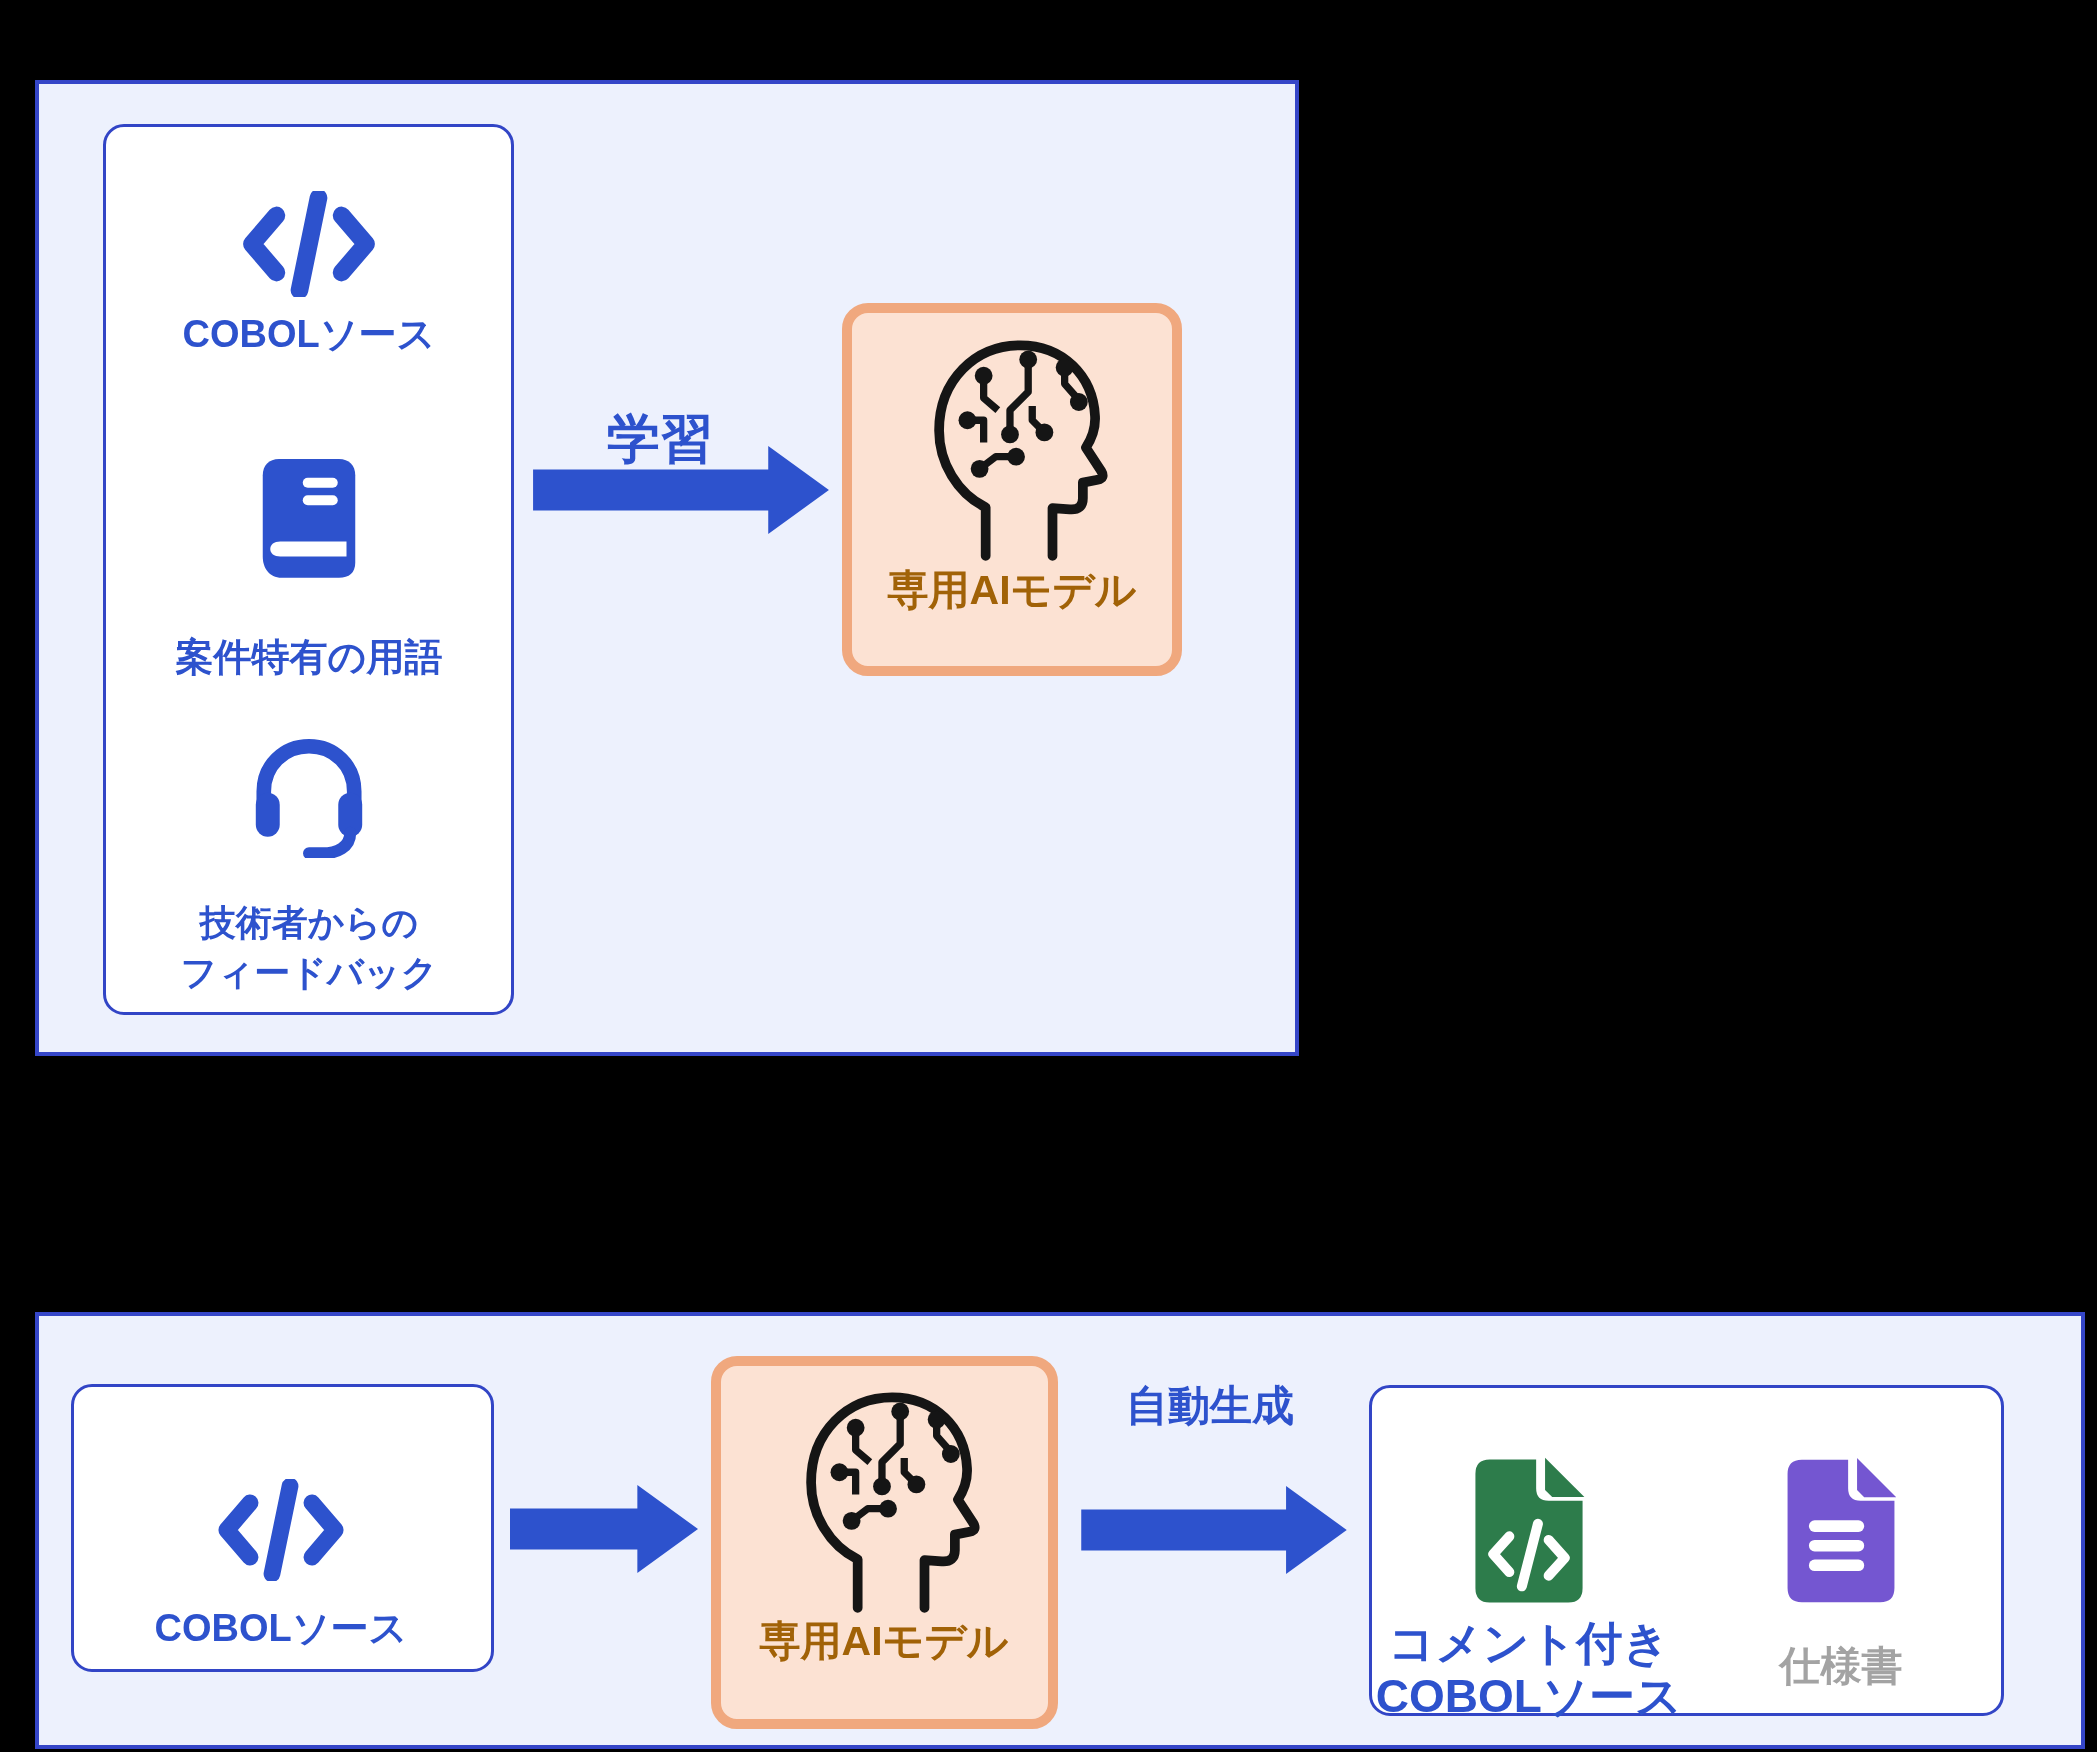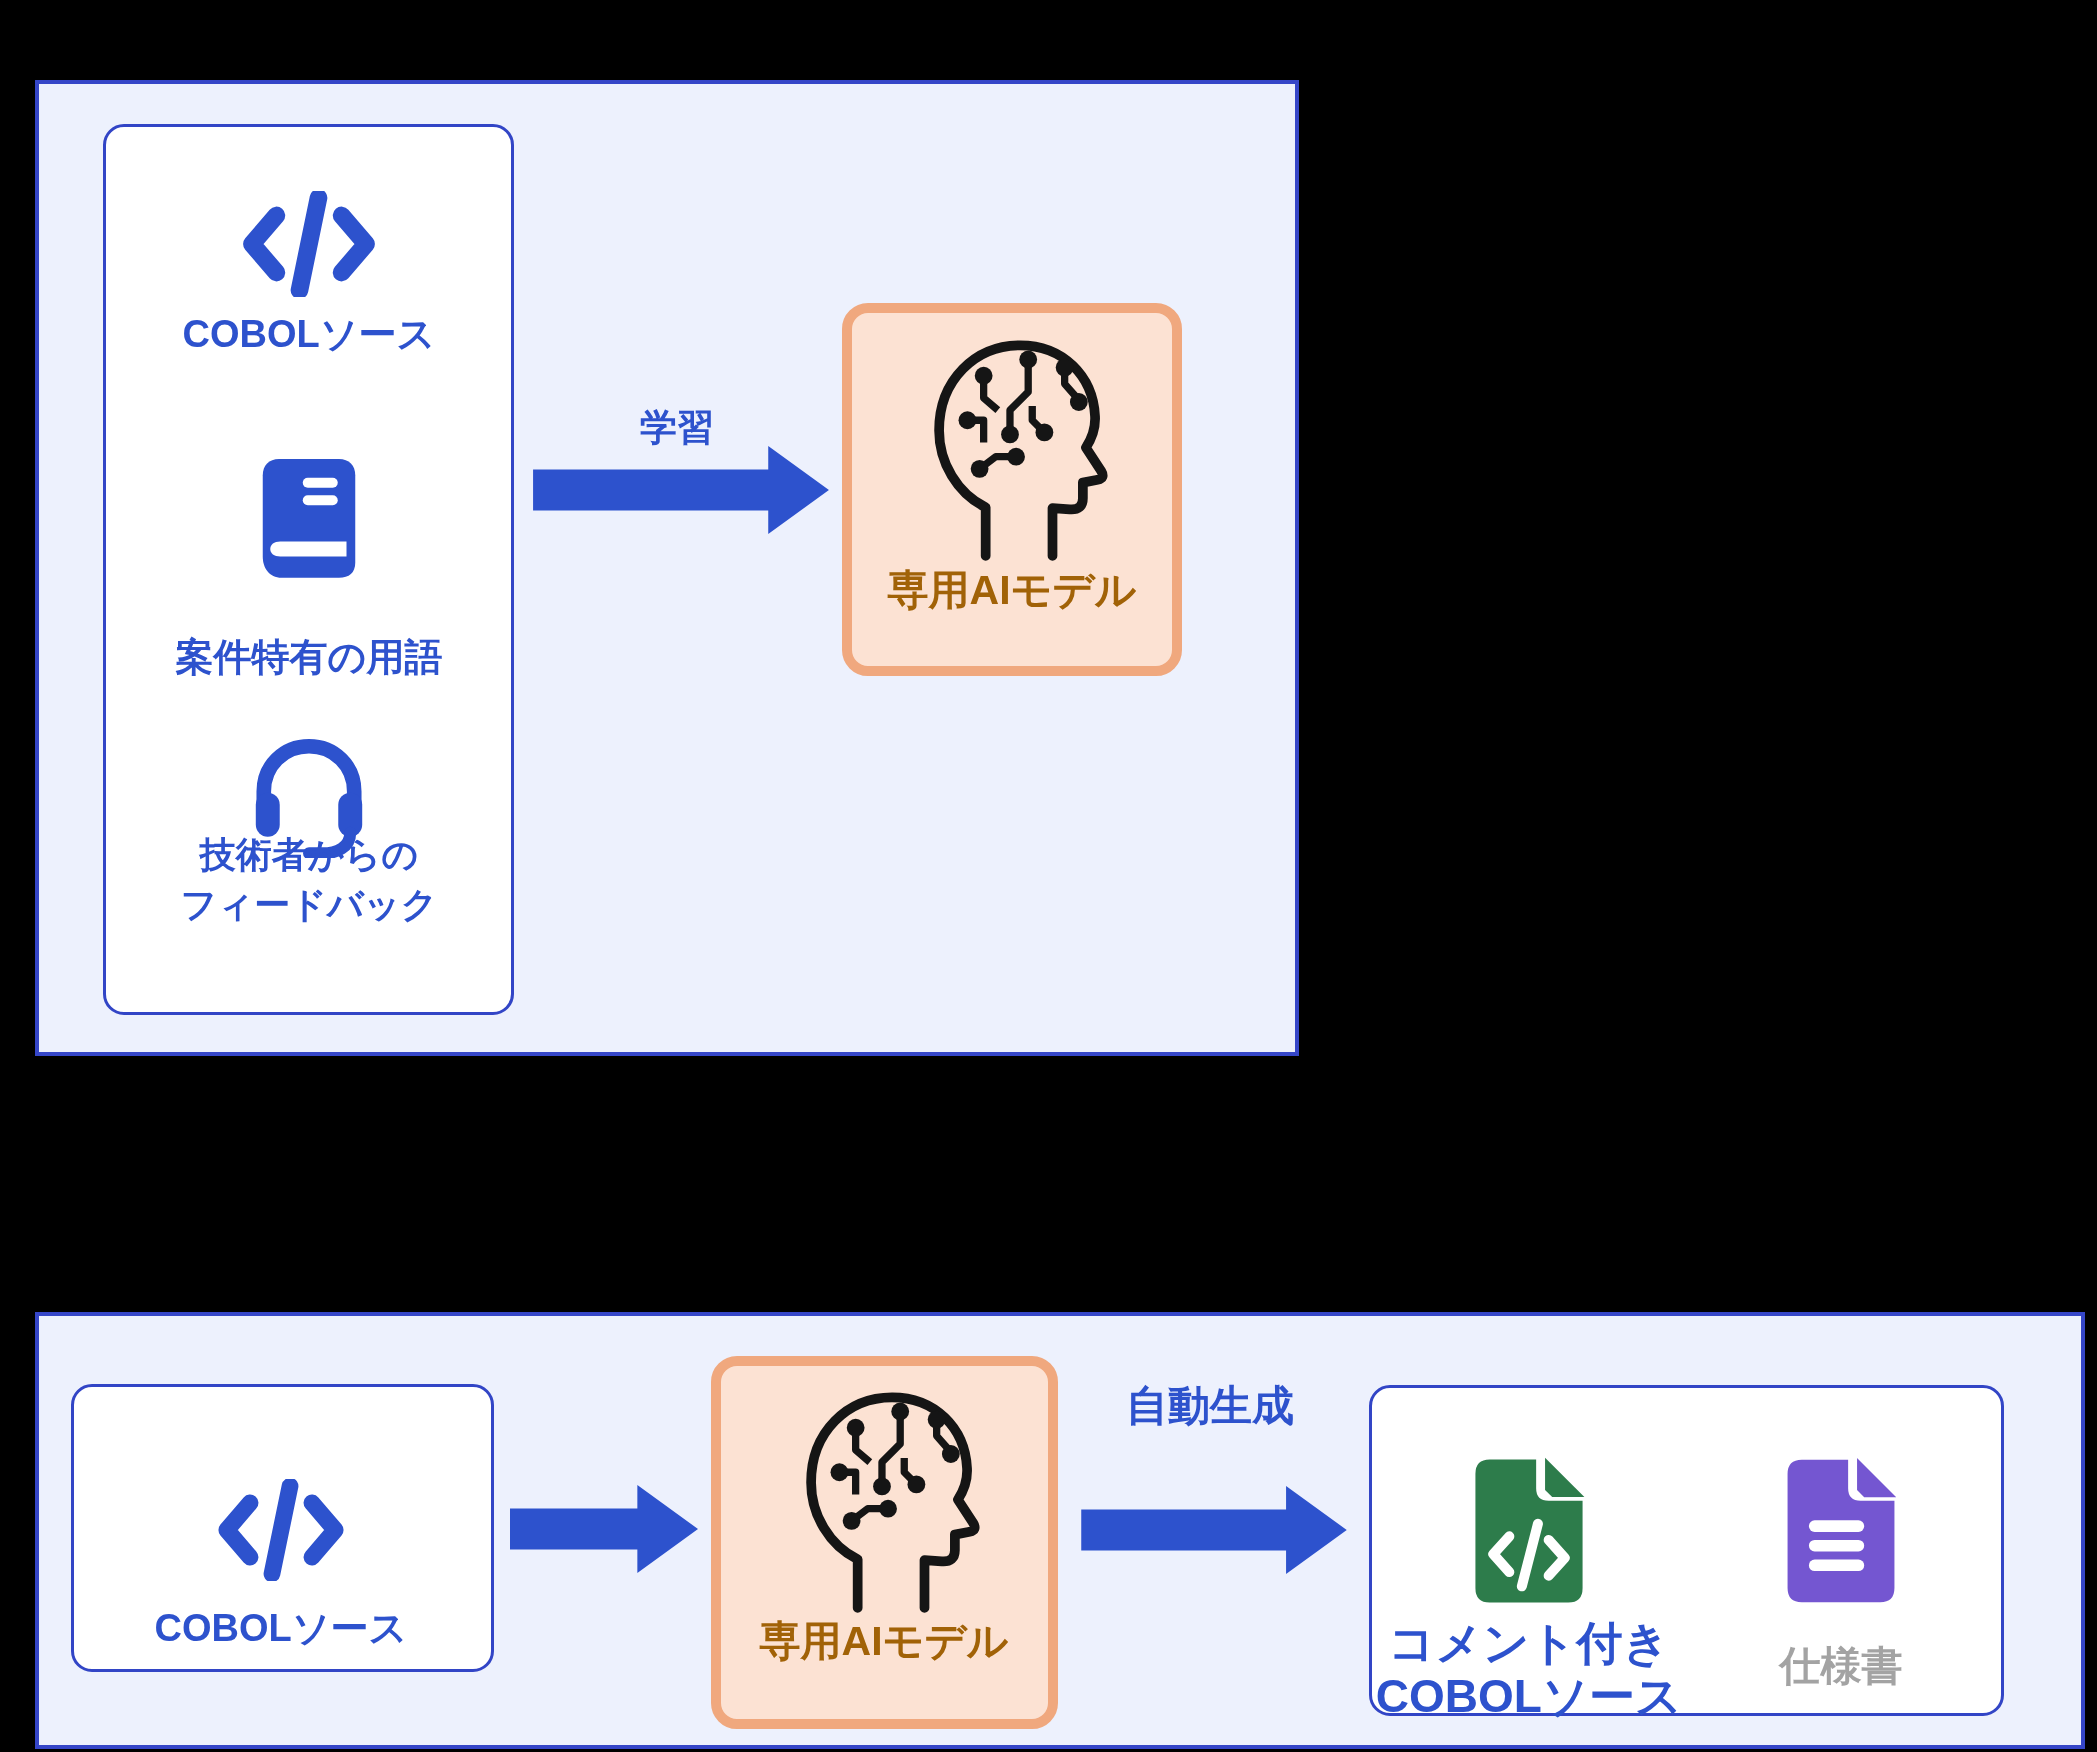--- a/index.html
+++ b/index.html
@@ -58,24 +58,24 @@
   <div class="lbl" style="left:309px;top:632px;font-size:38px;">案件特有の用語</div>
 
   <div class="icon" style="left:309px;top:725px;">
     <svg width="133" height="133" viewBox="0 0 100 100">
       <path d="M16,62 V50 C16,30.5 31,16 50,16 C69,16 84,30.5 84,50 V62" stroke="#2d52cd" stroke-width="11" fill="none" stroke-linecap="round"></path>
       <rect x="10" y="51" width="18" height="33" rx="9" fill="#2d52cd"></rect>
       <rect x="72" y="51" width="18" height="33" rx="9" fill="#2d52cd"></rect>
       <path d="M81,81 C81,92 71,96.5 60,96.5 L50,96.5" stroke="#2d52cd" stroke-width="9" fill="none" stroke-linecap="round"></path>
     </svg>
   </div>
-  <div class="lbl" style="left:309px;top:830px;font-size:36px;line-height:1.38;">技術者からの
+  <div class="lbl" style="left:309px;top:898px;font-size:36px;line-height:1.38;">技術者からの
 フィードバック</div>
 
-  <div class="lbl" style="left:677px;top:404px;font-size:37px;">学習</div>
+  <div class="lbl" style="left:660px;top:404px;font-size:53px;">学習</div>
   <div class="arrow" style="left:533px;top:446px;">
     <svg width="296" height="88" viewBox="0 0 390 116">
       <polygon fill="#2d52cd" points="0,31 310,31 310,0 390,58 310,116 310,85 0,85"></polygon>
     </svg>
   </div>
 
   <div class="modelbox" style="left:842px;top:303px;width:340px;height:373px;"></div>
   <div class="icon" style="left:1012px;top:319px;">
     <svg width="250" height="243" viewBox="0 0 120 120">
       <path d="M47,117 V93 C33,86 24,71 24,55 C24,30 42,13 64,13 C85,13 100,28 101,48

